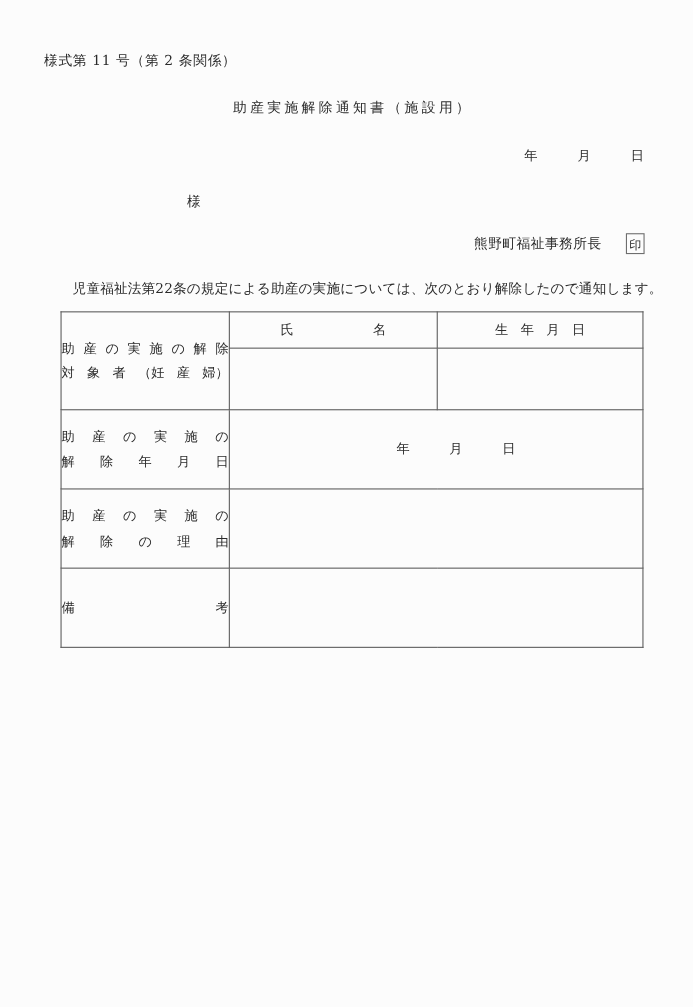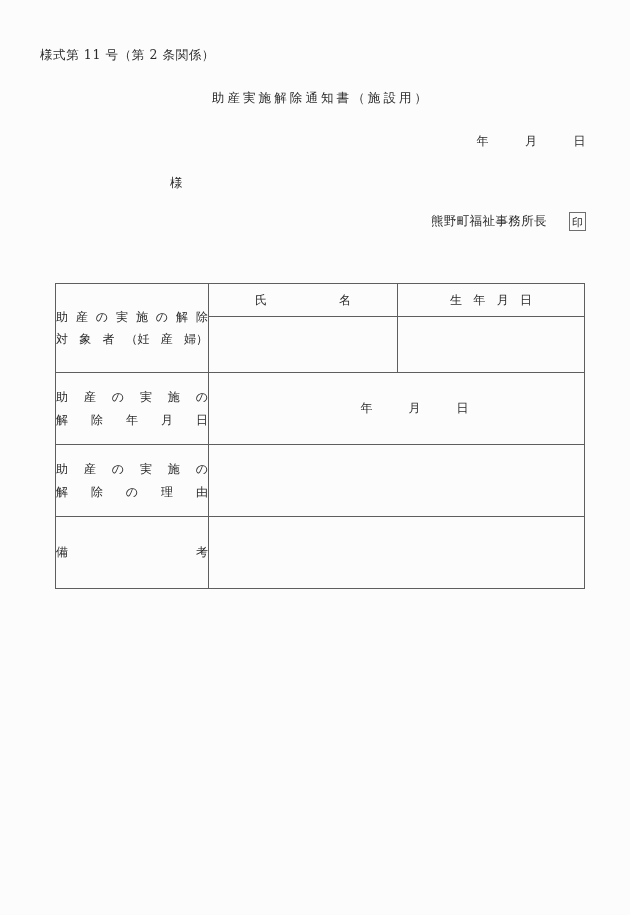--- a/index.html
+++ b/index.html
@@ -181,20 +181,21 @@
     <span class="slot"></span><span class="unit">年</span><span class="slot"></span><span class="unit">月</span><span class="slot"></span><span class="unit">日</span>
   </div>
 
   <div class="addressee">様</div>
 
   <div class="issuer">
     <span class="issuer-name">熊野町福祉事務所長</span>
     <span class="seal-box">印</span>
   </div>
 
+  <div class="body-text">児童福祉法第22条の規定による助産の実施については、次のとおり解除したので通知します。</div>
 
   <table class="form-table">
     <colgroup>
       <col class="col-label">
       <col class="col-name">
       <col class="col-birth">
     </colgroup>
     <tbody>
 
       <tr>

